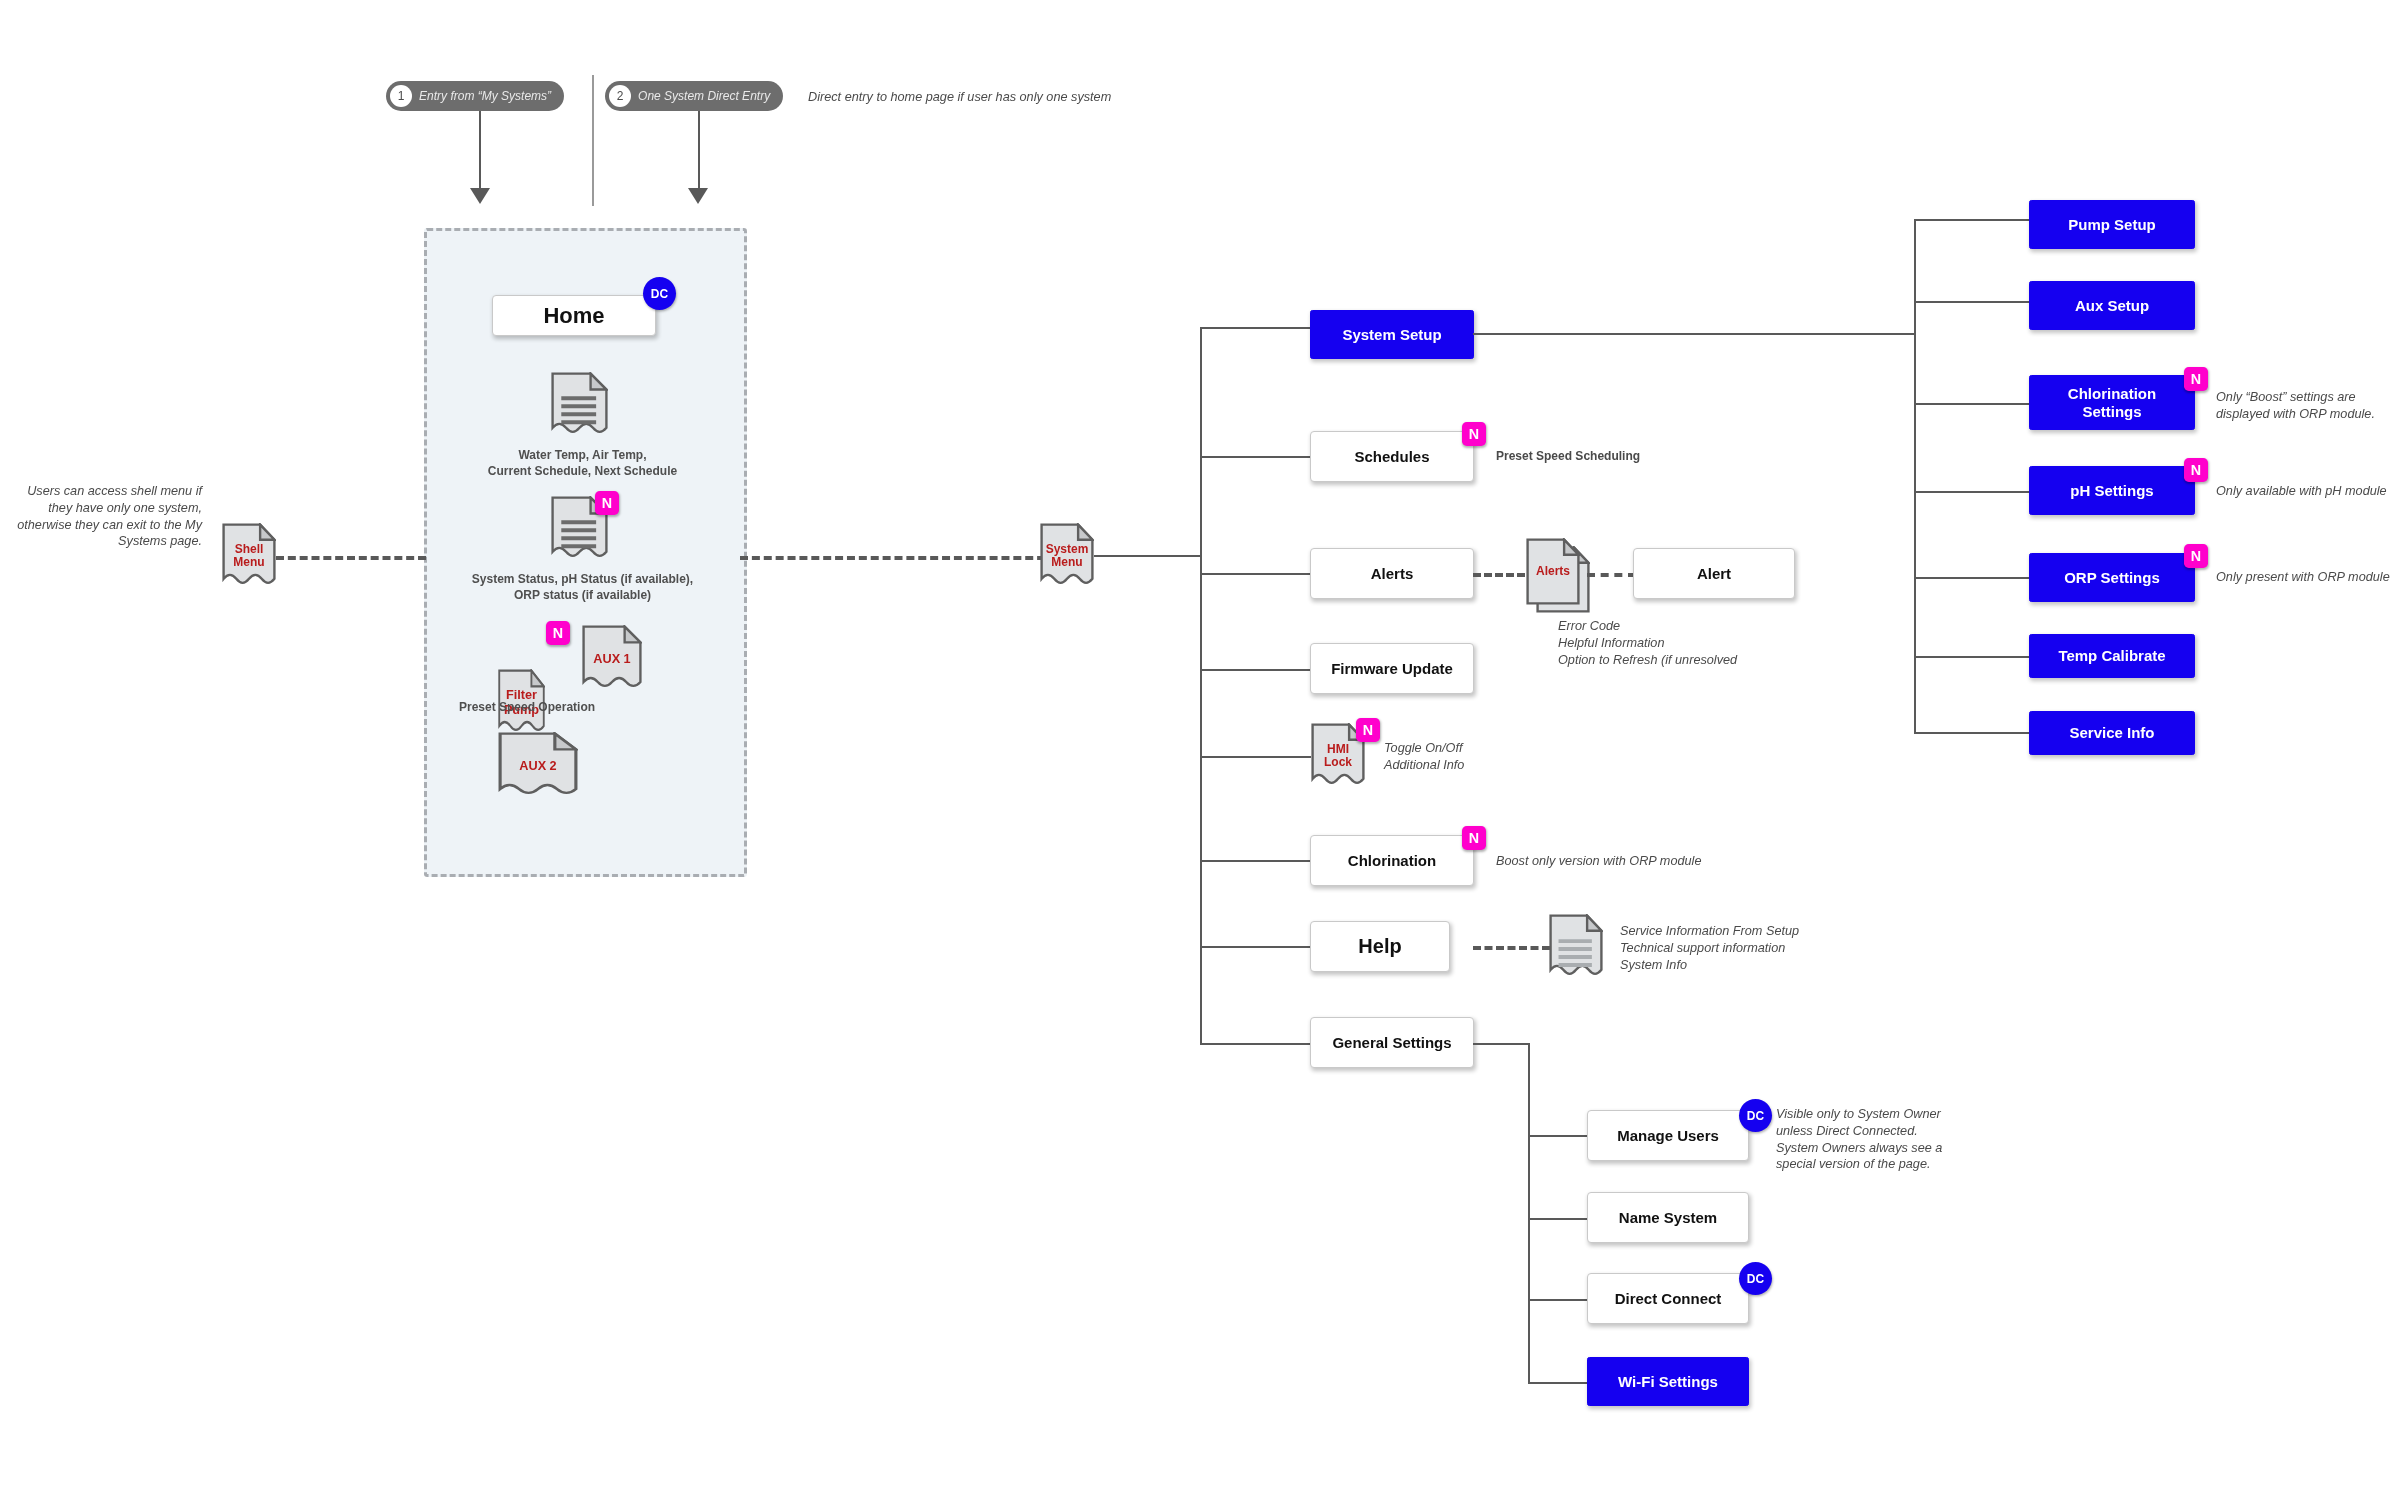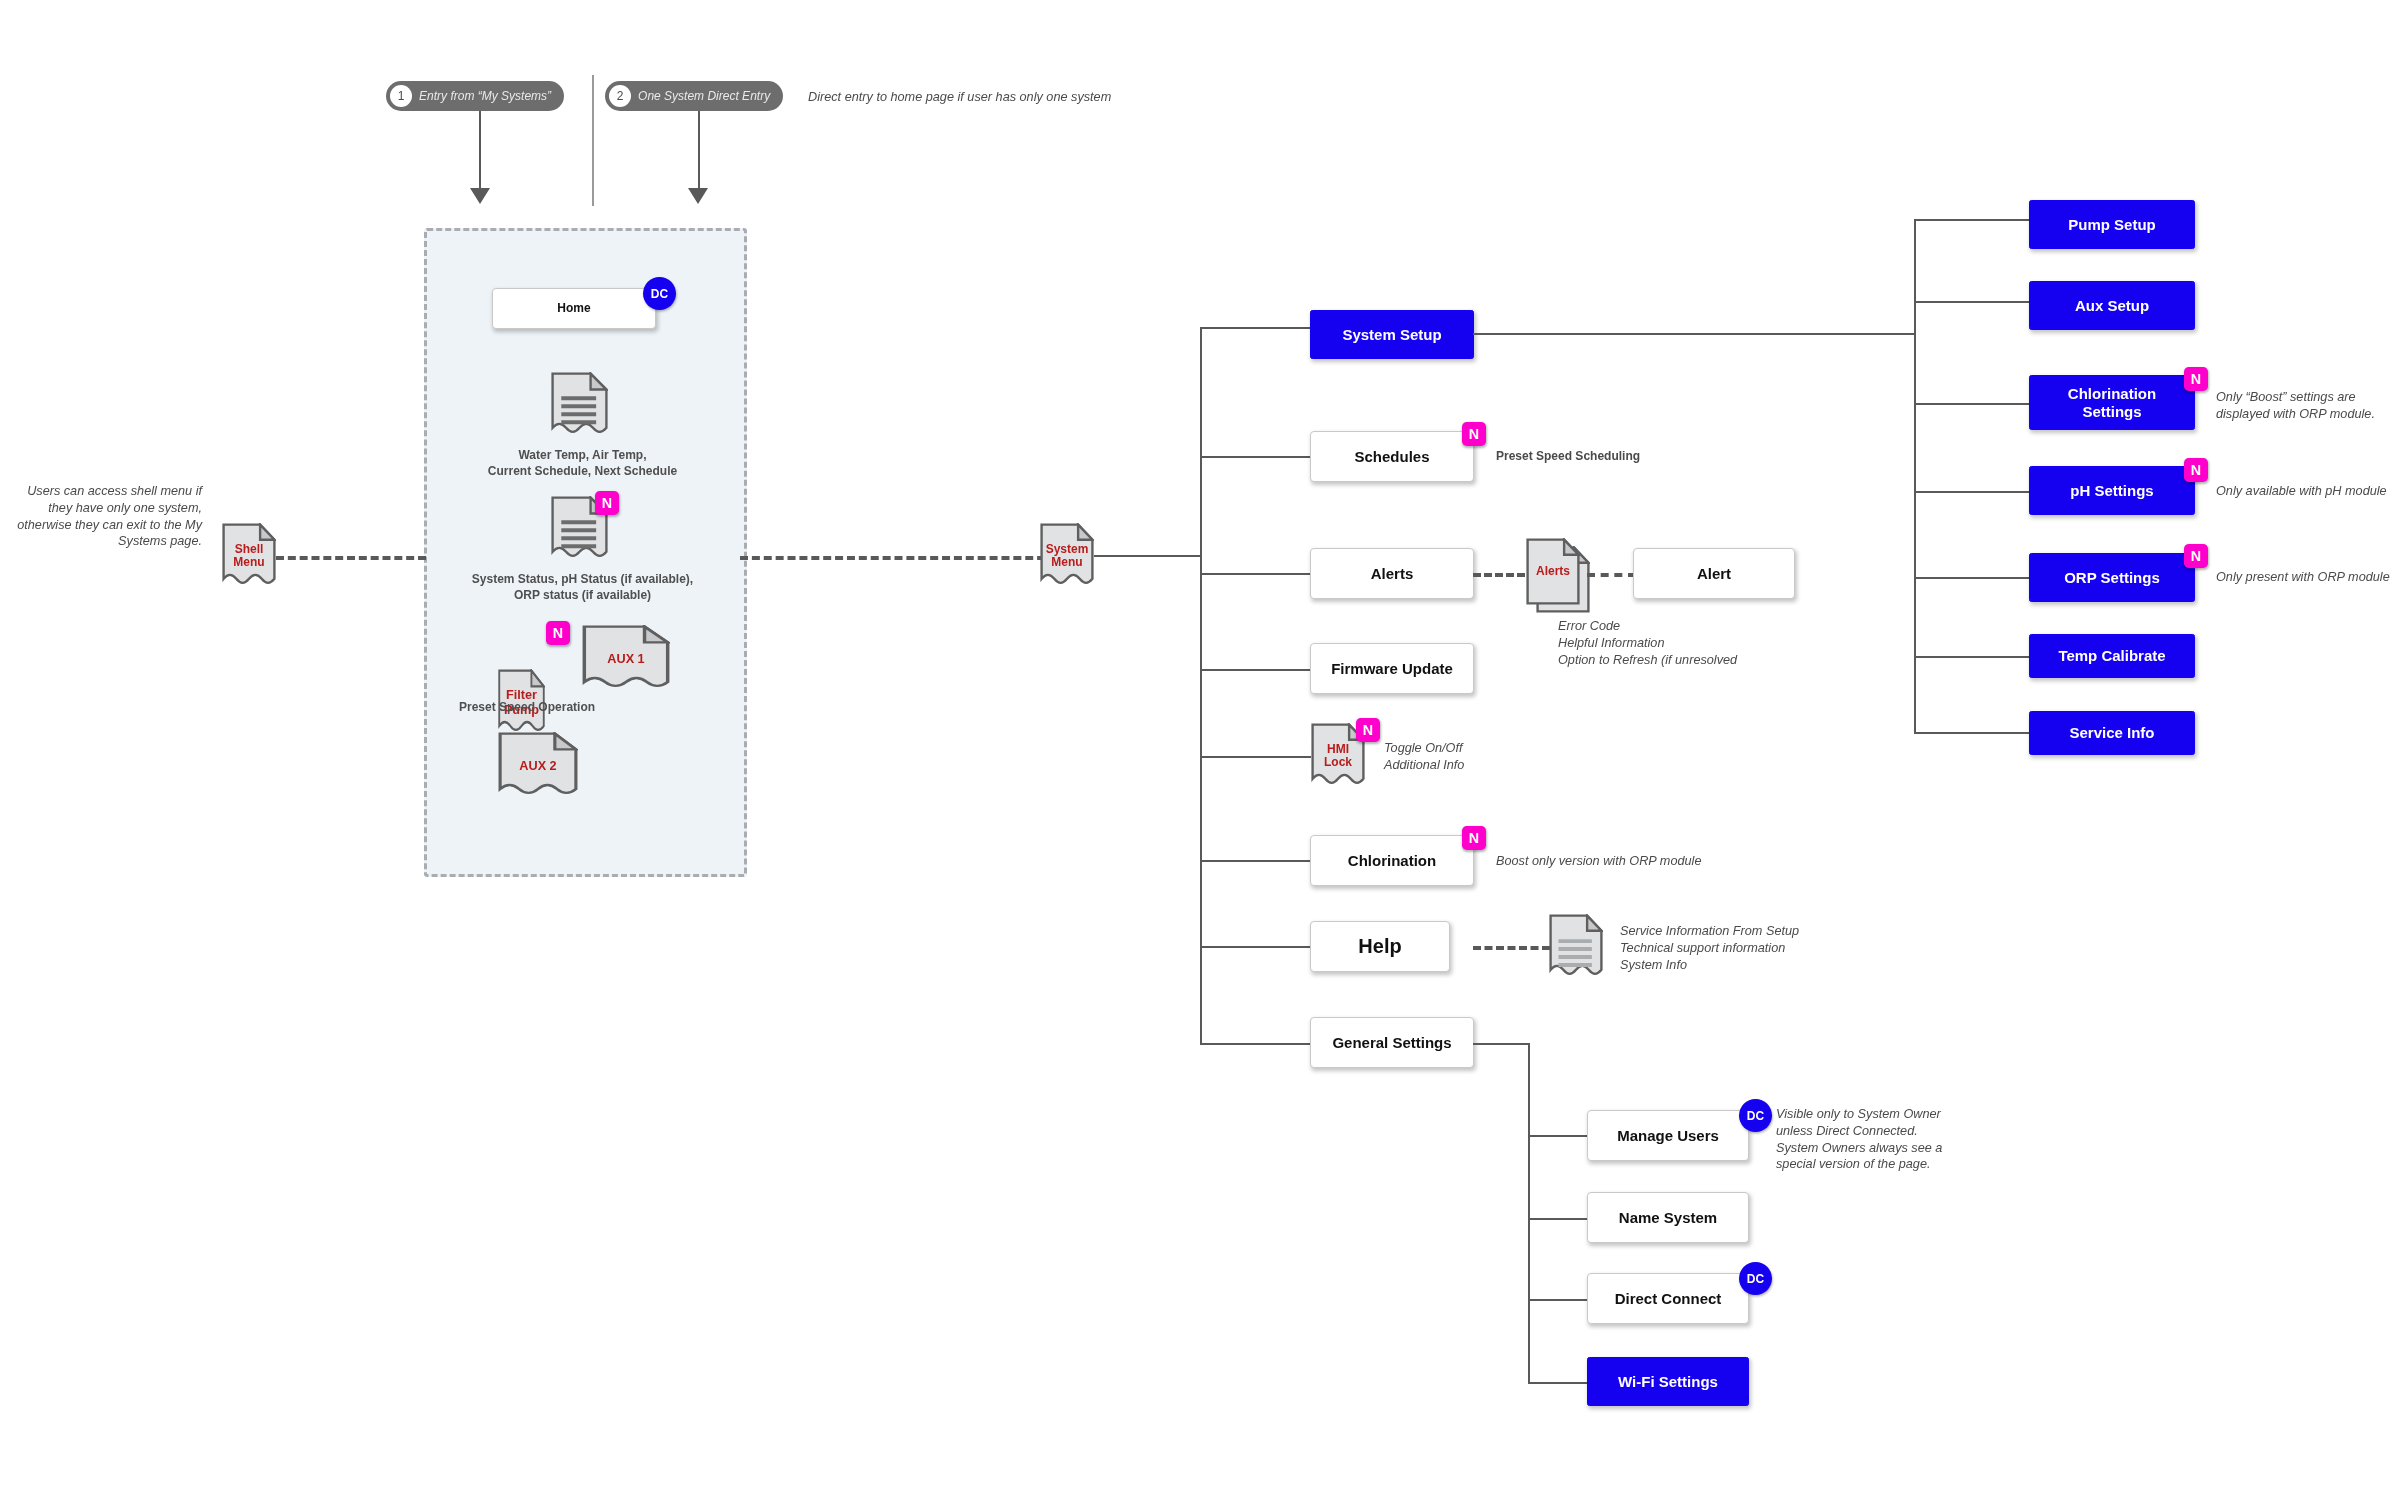--- a/index.html
+++ b/index.html
@@ -79,21 +79,21 @@
   <div class="divider-v" style="left:592px;top:75px;height:131px;"></div>
   <div class="note" style="left:808px;top:89px;white-space:nowrap;">Direct entry to home page if user has only one system</div>
 
   <div class="arrowline" style="left:479px;top:111px;height:83px;"></div>
   <div class="arrowhead" style="left:470px;top:188px;"></div>
   <div class="arrowline" style="left:698px;top:111px;height:83px;"></div>
   <div class="arrowhead" style="left:688px;top:188px;"></div>
 
   <div id="home-panel" style="left:424px;top:228px;width:317px;height:643px;"></div>
 
-  <div class="box white" style="left:492px;top:288px;width:164px;height:41px;font-size:12px;">Home</div>
+  <div class="box white" style="left:492px;top:295px;width:164px;height:41px;font-size:22px;">Home</div>
   <div class="badge-dc" style="left:643px;top:277px;">DC</div>
 
   <div class="doc" style="left:551px;top:372px;width:57px;height:67px;">
     <svg class="shape" viewBox="0 0 72 84" preserveAspectRatio="none">
       <path d="M2 2 H50 L70 22 V70 q-8.5 10 -17 0 q-8.5 -10 -17 0 q-8.5 10 -17 0 q-8.5 -10 -17 0 Z" fill="#e0e2e4" stroke="#5f5f5f" stroke-width="3"></path>
       <path d="M50 2 L70 22 H50 Z" fill="#c7c9cb" stroke="#5f5f5f" stroke-width="3"></path>
       <g stroke="#6c6c6c" stroke-width="5">
         <line x1="13" y1="33" x2="57" y2="33"></line>
           <line x1="13" y1="43" x2="57" y2="43"></line>
         <line x1="13" y1="53" x2="57" y2="53"></line>
@@ -129,21 +129,21 @@
       <path d="M2 2 H54 L74 22 V72 q-9 10 -18 0 q-9 -10 -18 0 q-9 10 -18 0 q-9 -10 -18 0 Z" fill="#e0e2e4" stroke="#5f5f5f" stroke-width="3"></path>
       <path d="M54 2 L74 22 H54 Z" fill="#c7c9cb" stroke="#5f5f5f" stroke-width="3"></path>
     </svg>
     <div class="lbl">
       <span>Filter</span><br>
       <span>Pump</span>
     </div>
   </div>
   <div class="badge-n" style="left:546px;top:621px;">N</div>
 
-  <div class="doc" style="left:582px;top:625px;width:60px;height:68px;padding-left:28px;">
+  <div class="doc" style="left:582px;top:625px;width:60px;height:68px;">
     <svg class="shape" viewBox="0 0 76 86" preserveAspectRatio="none">
       <path d="M2 2 H54 L74 22 V72 q-9 10 -18 0 q-9 -10 -18 0 q-9 10 -18 0 q-9 -10 -18 0 Z" fill="#e0e2e4" stroke="#5f5f5f" stroke-width="3"></path>
       <path d="M54 2 L74 22 H54 Z" fill="#c7c9cb" stroke="#5f5f5f" stroke-width="3"></path>
     </svg>
     <div class="lbl">AUX 1</div>
   </div>
 
   <div class="cap" style="left:459px;top:700px;width:174px;text-align:left;">Preset Speed Operation</div>
 
   <div class="doc" style="left:498px;top:732px;width:80px;height:68px;">

